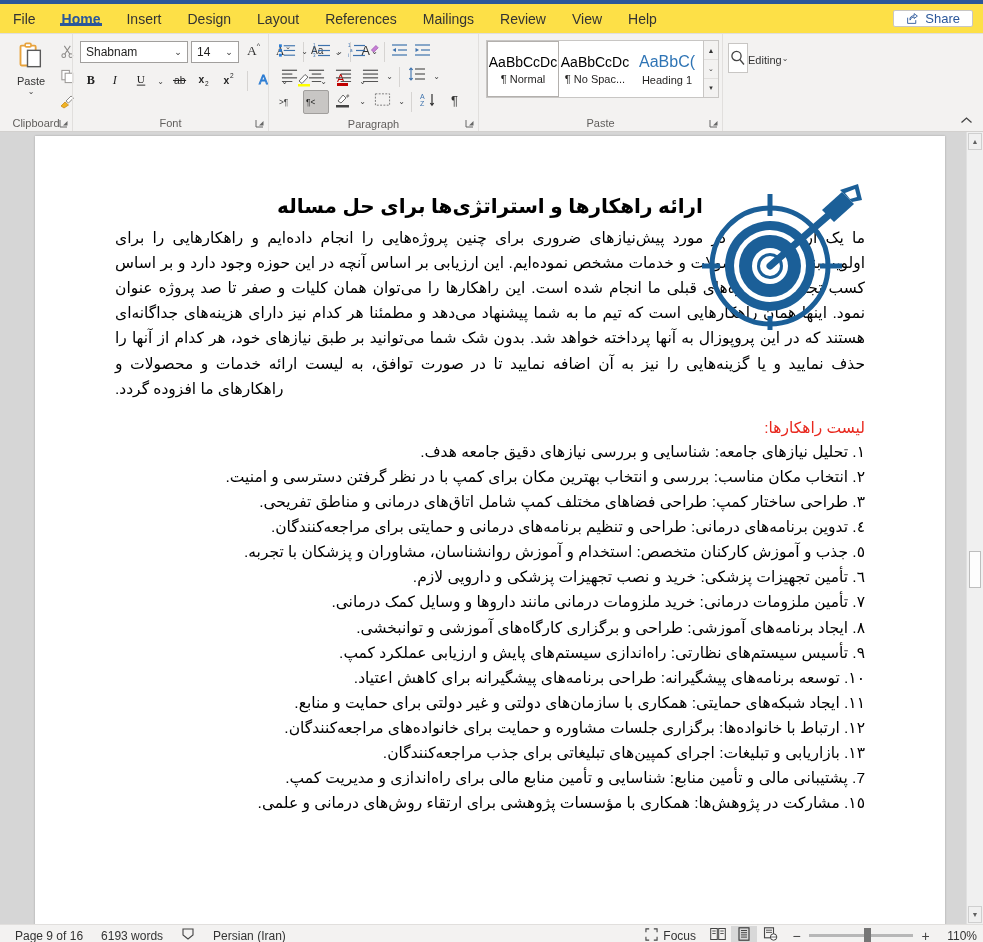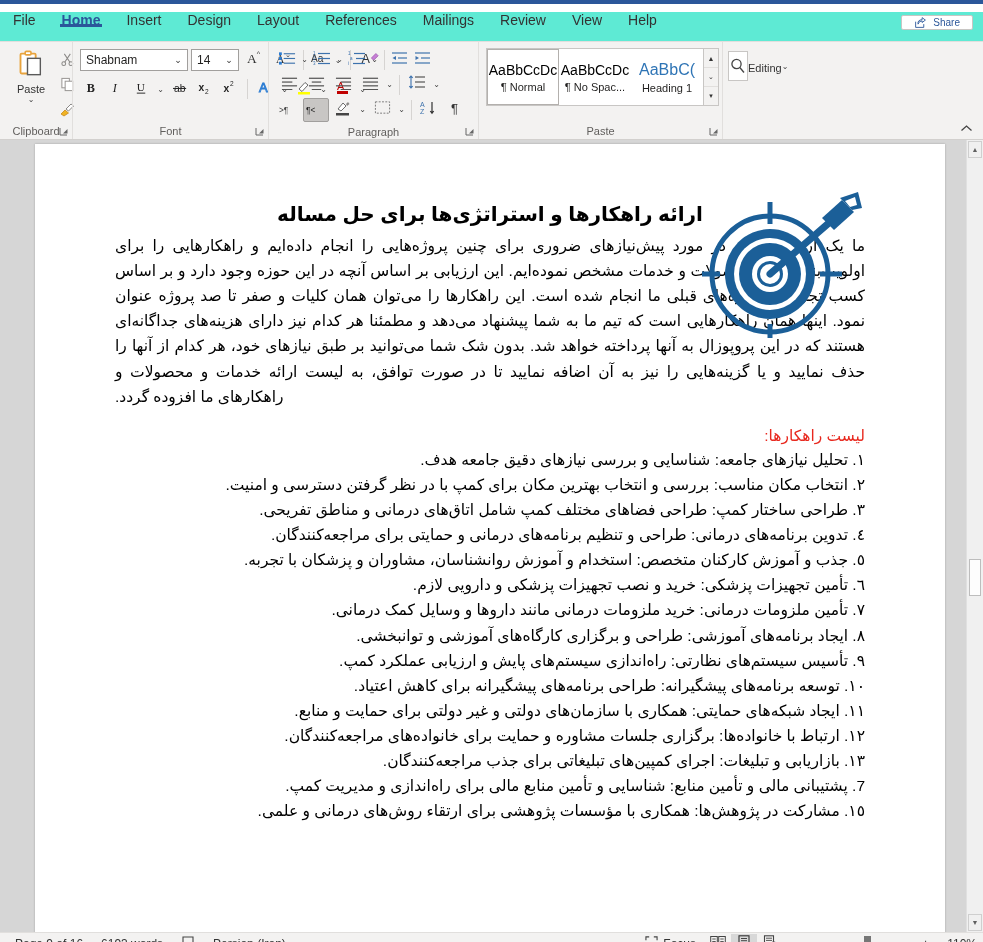--- a/index.html
+++ b/index.html
@@ -7,38 +7,38 @@
     width: 983px; height: 942px;
     font-family: "Liberation Sans", "DejaVu Sans", sans-serif;
     background: #ffffff;
     overflow: hidden;
   }
   
   .accent-bar { height: 4px; background: #2b579a; width: 100%; }
 
   
   .tabbar {
-    height: 30px; background: #5eead4; display: flex; align-items: flex-start;
-    position: relative; border-bottom: 1px solid #e1dfdd; margin-top: 8px;
+    height: 30px; background: #fde047; display: flex; align-items: center;
+    position: relative; border-bottom: 1px solid #e1dfdd;
   }
   .tab {
     padding: 0 13px; display: flex; align-items: center;
     font-size: 14px; color: #333333; cursor: default; position: relative;
     white-space: nowrap;
   }
   .tab.active { color: #2b579a; font-weight: bold; }
   .tab.active::after {
     content: ""; position: absolute; left: 11px; right: 11px; bottom: 1px;
     height: 3px; background: #2b579a;
   }
   .tabbar .spacer { flex: 1; }
   .share-btn {
     margin: 3px 10px 3px 0; padding: 0 12px; display: flex; align-items: center;
     gap: 6px; border: 1px solid #c8c6c4; background: #ffffff;
-    font-size: 10px; color: #2b579a; border-radius: 2px; cursor: pointer;
+    font-size: 13px; color: #2b579a; border-radius: 2px; cursor: pointer;
   }
   .share-btn svg { display: block; }
 
   
   .ribbon {
     height: 98px; background: #f3f2f1; display: flex; align-items: stretch;
     border-bottom: 1px solid #d2d0ce; position: relative;
   }
   .rgroup {
     display: flex; flex-direction: column; position: relative;

